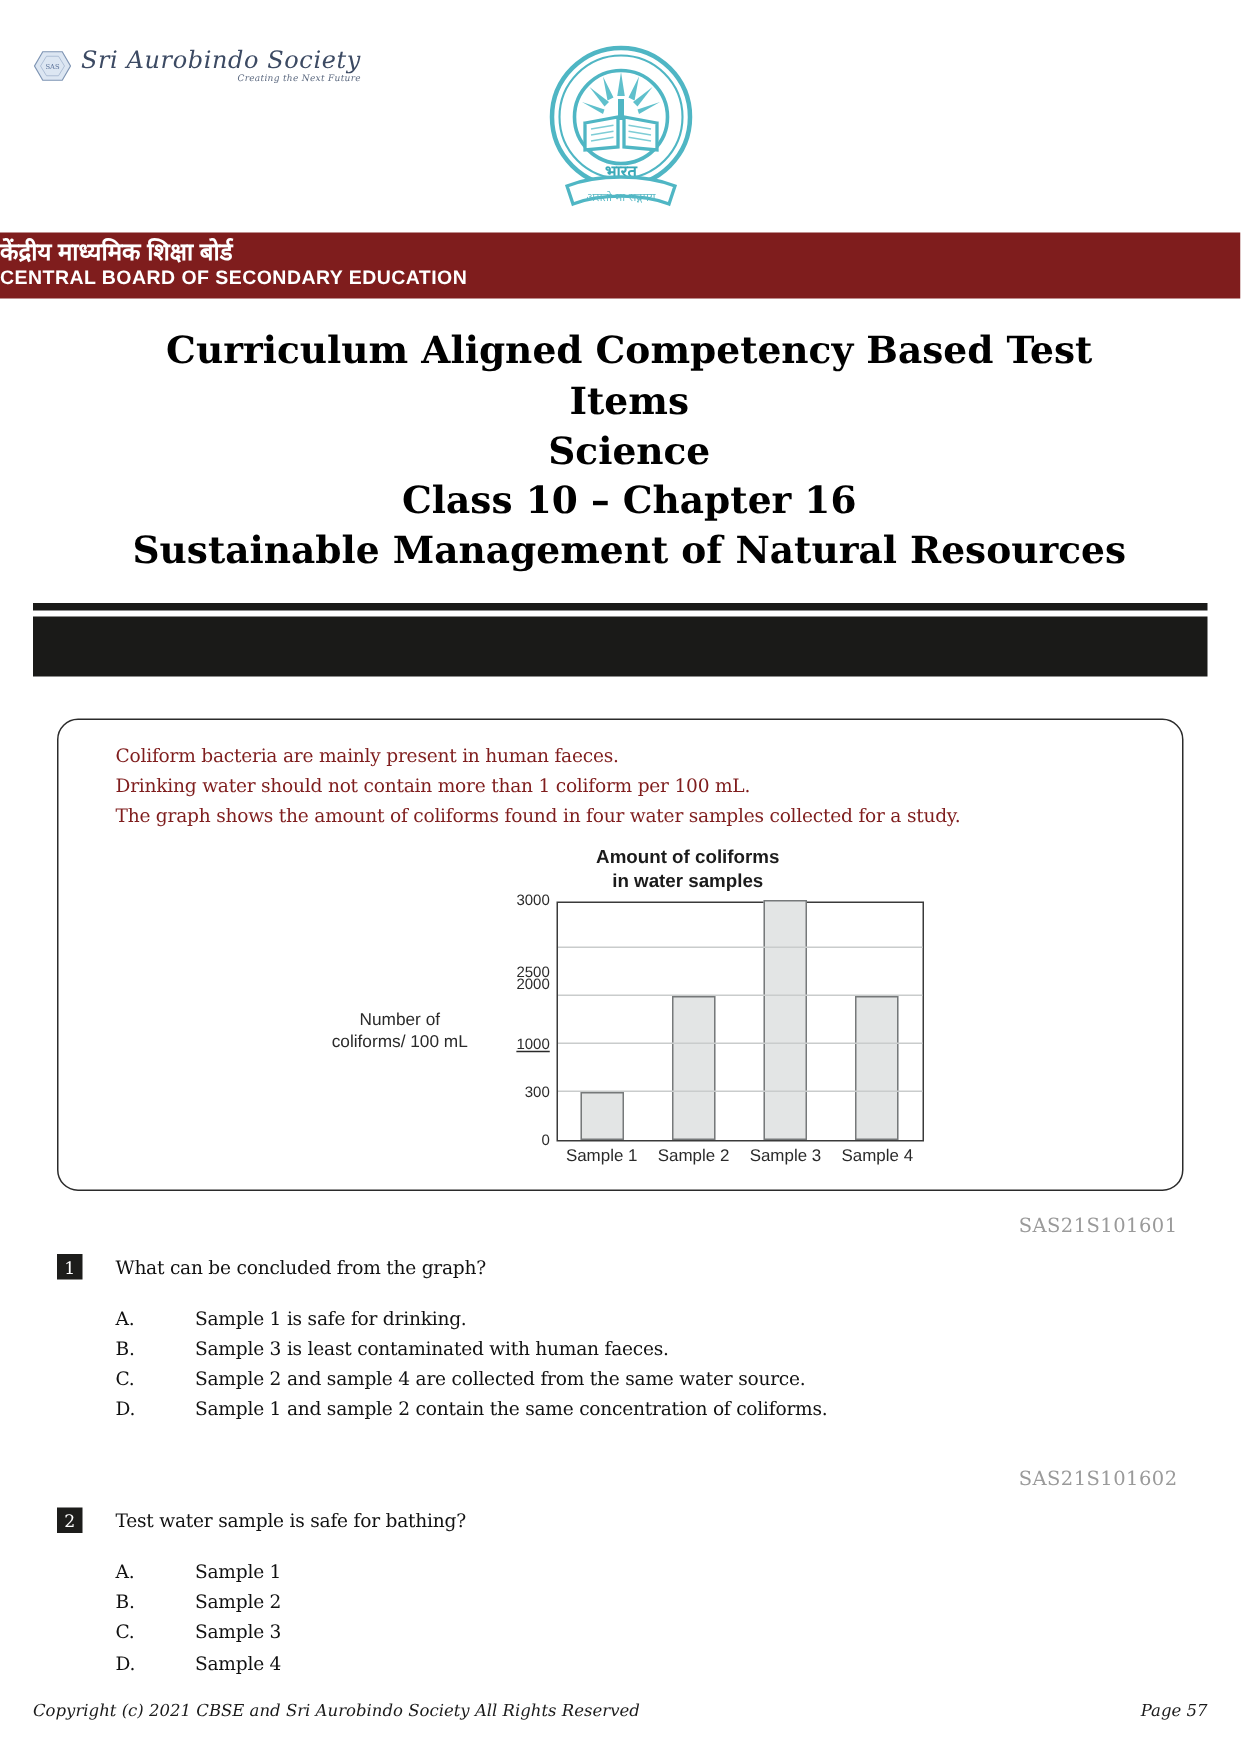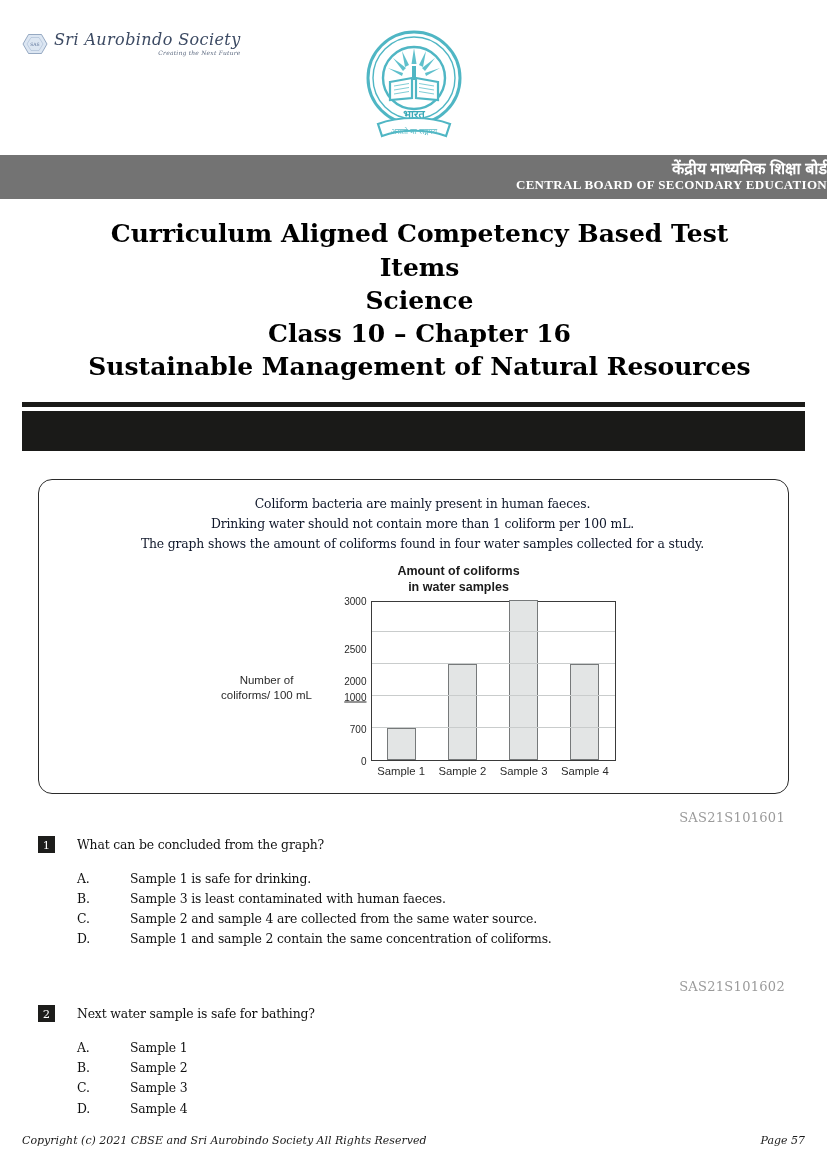--- a/index.html
+++ b/index.html
@@ -56,33 +56,33 @@
   }
   .cbse-logo {
     position: absolute;
     left: 50%;
     transform: translateX(-50%);
     top: 26px;
   }
 
   
   .teal-band {
-    background: #737373;
+    background: #7f1d1d;
     color: #ffffff;
-    text-align: right;
+    text-align: left;
     padding: 5px 0 7px 0;
     line-height: 1.12;
   }
   .teal-hi {
     font-family: "Liberation Sans", sans-serif;
     font-size: 16px;
     font-weight: bold;
   }
   .teal-en {
-    font-family: Liberation Serif, serif;
+    font-family: Liberation Sans, sans-serif;
     font-size: 13px;
     font-weight: bold;
     letter-spacing: .3px;
   }
 
   
   .title-block {
     text-align: center;
     margin-top: 18px;
     font-family: "DejaVu Serif", serif;
@@ -110,23 +110,22 @@
   .stimulus {
     margin: 28px 38px 0 38px;
     border: 1.3px solid #2b2b2b;
     border-radius: 14px;
     padding: 14px 20px 16px 38px;
   }
   .stim-line {
     font-family: "DejaVu Serif", serif;
     font-size: 12.4px;
     line-height: 1.62;
-    color: #0f172a;
+    color: #7f1d1d;
     letter-spacing: -0.15px;
-    text-align: center;
   }
 
   
   .chart-wrap {
     margin-top: 10px;
     display: flex;
     justify-content: center;
   }
   .chart {
     position: relative;
@@ -376,23 +375,23 @@
 
       <div class="chart-body">
         <div class="y-axis-title">
           <div>Number of</div>
           <div>coliforms/ 100 mL</div>
         </div>
 
         <div class="plot-col">
           <div class="y-ticks">
               <span style="top: 160px;">0</span>
-              <span style="top: 128px;">700</span>
+              <span style="top: 128px;">300</span>
               <span style="top: 96px; text-decoration: underline;">1000</span>
-              <span style="top: 80px;">2000</span>
+              <span style="top: 56px;">2000</span>
               <span style="top: 48px;">2500</span>
               <span style="top: 0px;">3000</span>
             </div>
           <div class="plot">
             <div class="bars">
                 <div class="bar-slot">
                   <div class="bar" title="Sample 1: 500" style="height: 32px; background: rgb(227, 229, 229); border-color: rgb(118, 121, 122);"></div>
                 </div>
                 <div class="bar-slot">
                   <div class="bar" title="Sample 2: 2000" style="height: 96px; background: rgb(227, 229, 229); border-color: rgb(118, 121, 122);"></div>
@@ -445,21 +444,21 @@
   <div class="opt">
     <span class="opt-key">D.</span>
     <span>Sample 1 and sample 2 contain the same concentration of coliforms.</span>
   </div>
 </div>
 
 <div class="qcode" style="margin-top:30px">SAS21S101602</div>
 <div class="question-row">
   <div class="qnum">2</div>
   <div class="qtext">
-    <div>Next water sample is safe for bathing?</div>
+    <div>Test water sample is safe for bathing?</div>
   </div>
 </div>
 <div class="options">
   <div class="opt">
     <span class="opt-key">A.</span>
     <span>Sample 1</span>
   </div>
   <div class="opt">
     <span class="opt-key">B.</span>
     <span>Sample 2</span>

